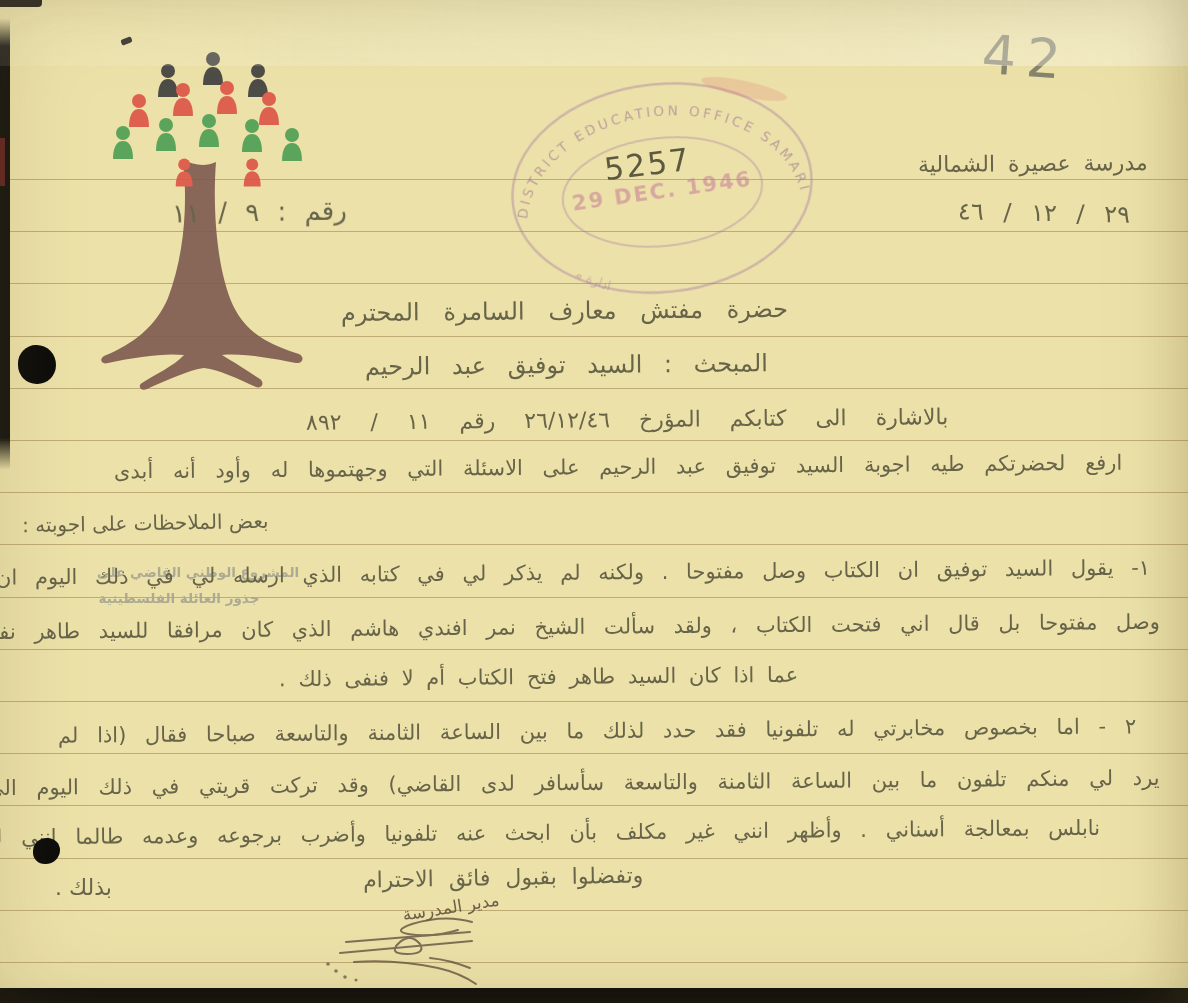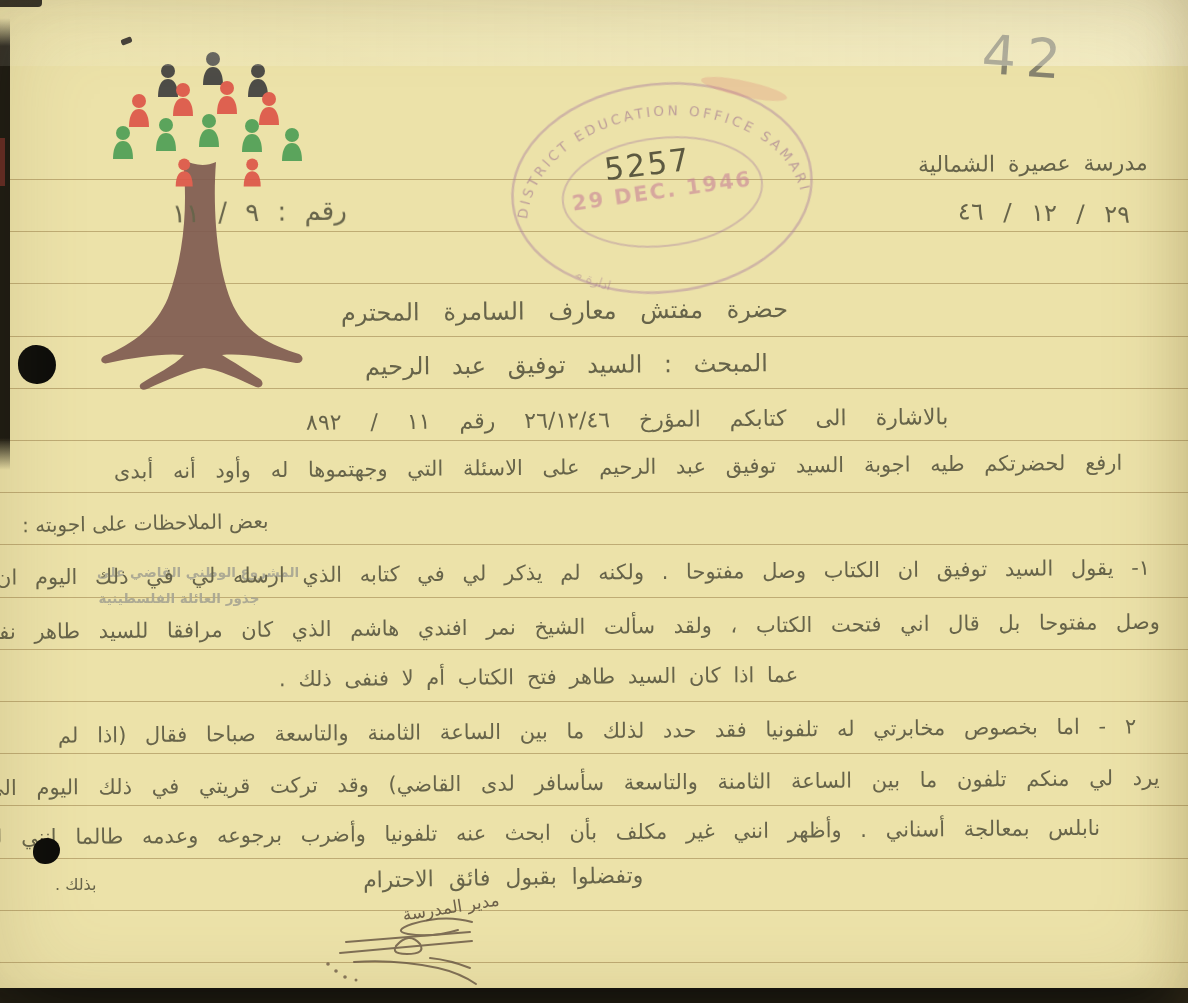--- a/index.html
+++ b/index.html
@@ -179,21 +179,21 @@
   <div class="hw r4" style="right:66px;top:456px;font-size:21px;word-spacing:13px;">ارفع لحضرتكم طيه اجوبة السيد توفيق عبد الرحيم على الاسئلة التي وجهتموها له وأود أنه أبدى</div>
   <div class="hw r1" style="left:22px;top:512px;font-size:20px;">بعض الملاحظات على اجوبته :</div>
 
   <div class="hw r4" style="right:38px;top:562px;font-size:21px;word-spacing:11px;">١- يقول السيد توفيق ان الكتاب وصل مفتوحا . ولكنه لم يذكر لي في كتابه الذي ارسله لي في ذلك اليوم ان الكتاب</div>
   <div class="hw r4" style="right:28px;top:616px;font-size:21px;word-spacing:12px;">وصل مفتوحا بل قال اني فتحت الكتاب ، ولقد سألت الشيخ نمر افندي هاشم الذي كان مرافقا للسيد طاهر نفاعه</div>
   <div class="hw r4" style="right:390px;top:666px;font-size:21px;word-spacing:6px;">عما اذا كان السيد طاهر فتح الكتاب أم لا فنفى ذلك .</div>
 
   <div class="hw r4" style="right:52px;top:720px;font-size:21px;word-spacing:12px;">٢ - اما بخصوص مخابرتي له تلفونيا فقد حدد لذلك ما بين الساعة الثامنة والتاسعة صباحا فقال (اذا لم</div>
   <div class="hw r4" style="right:28px;top:772px;font-size:21px;word-spacing:13px;">يرد لي منكم تلفون ما بين الساعة الثامنة والتاسعة سأسافر لدى القاضي) وقد تركت قريتي في ذلك اليوم الى</div>
   <div class="hw r4" style="right:88px;top:822px;font-size:21px;word-spacing:12px;">نابلس بمعالجة أسناني . وأظهر انني غير مكلف بأن ابحث عنه تلفونيا وأضرب برجوعه وعدمه طالما انني لم أعده</div>
-  <div class="hw" style="left:55px;top:876px;font-size:16px;">بذلك .</div>
+  <div class="hw" style="left:55px;top:876px;font-size:22px;">بذلك .</div>
 
   <div class="hw r1" style="right:545px;top:866px;font-size:22px;word-spacing:8px;">وتفضلوا بقبول فائق الاحترام</div>
   <div class="hw sig-title">مدير المدرسة</div>
   <svg class="sig-scribble" width="215" height="80" viewBox="0 0 215 80">
     <g stroke="#6d5c48" stroke-width="2" fill="none" opacity="0.85" stroke-linecap="round">
       <path d="M160 10 q-28 -8 -60 2 q-20 7 -4 10 q24 4 50 -4"></path>
       <path d="M34 30 L158 20"></path>
       <path d="M28 41 L160 29"></path>
       <path d="M84 34 q13 -15 24 -2 q6 10 -13 10 q-21 0 -6 -13"></path>
       <path d="M42 50 q42 -3 84 6 q22 5 38 16"></path>

